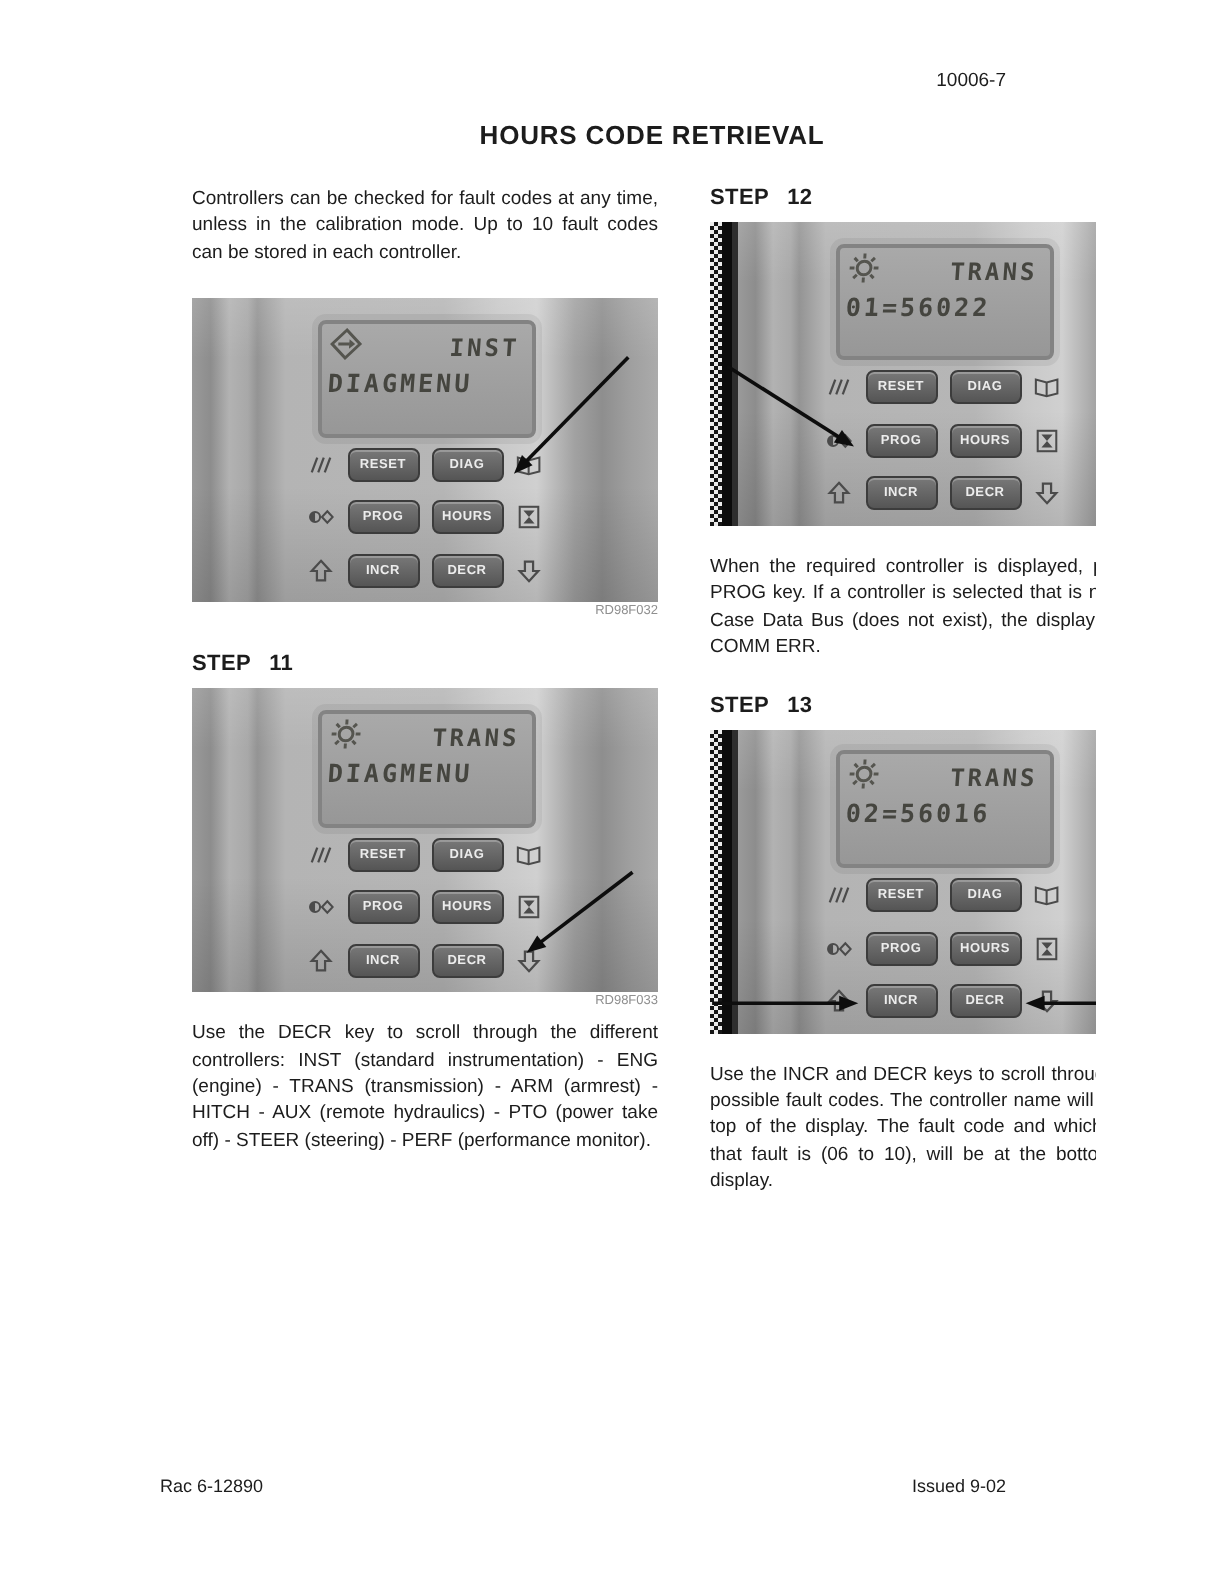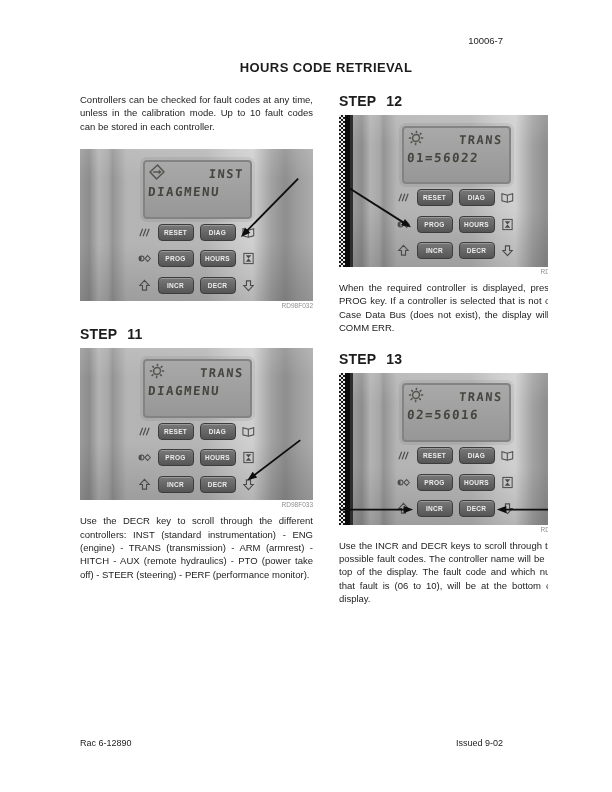--- a/index.html
+++ b/index.html
@@ -5,28 +5,28 @@
   html,body { margin:0; padding:0; background:#ffffff; }
   .page {
     position:relative; width:548px; height:792px; background:#ffffff;
     font-family:"Liberation Sans", sans-serif; color:#1c1c1c; overflow:hidden;
   }
   .page-number { position:absolute; top:35px; right:45px; font-size:9.5px; }
   .doc-title {
     position:absolute; top:60px; left:80px; width:492px; margin:0;
     text-align:center; font-size:13px; font-weight:bold; letter-spacing:0.4px;
   }
-  .main { position:absolute; left:80px; top:93px; width:492px; display:flex; gap:26px; }
+  .main { position:absolute; left:96px; top:93px; width:492px; display:flex; gap:26px; }
   .col { width:233px; }
   .body-text {
     font-size:9.5px; line-height:13.4px; text-align:justify; margin:0 0 16px 0;
   }
   .step { margin-bottom:16px; }
   .step-heading {
-    font-size:14px; font-weight:bold; margin:0 0 6px 0; word-spacing:6px; letter-spacing:0.2px;
+    font-size:11px; font-weight:bold; margin:0 0 6px 0; word-spacing:6px; letter-spacing:0.2px;
   }
   .step-text { margin-top:5px; margin-bottom:0; }
 
   
   .figure { margin:0; }
   .photo { position:relative; height:152px; overflow:hidden; background:#a8a8a8; }
   .console {
     position:absolute; inset:0;
     background:
       linear-gradient(180deg, rgba(255,255,255,0.12) 0%, rgba(255,255,255,0) 20%, rgba(0,0,0,0) 62%, rgba(0,0,0,0.13) 100%),

